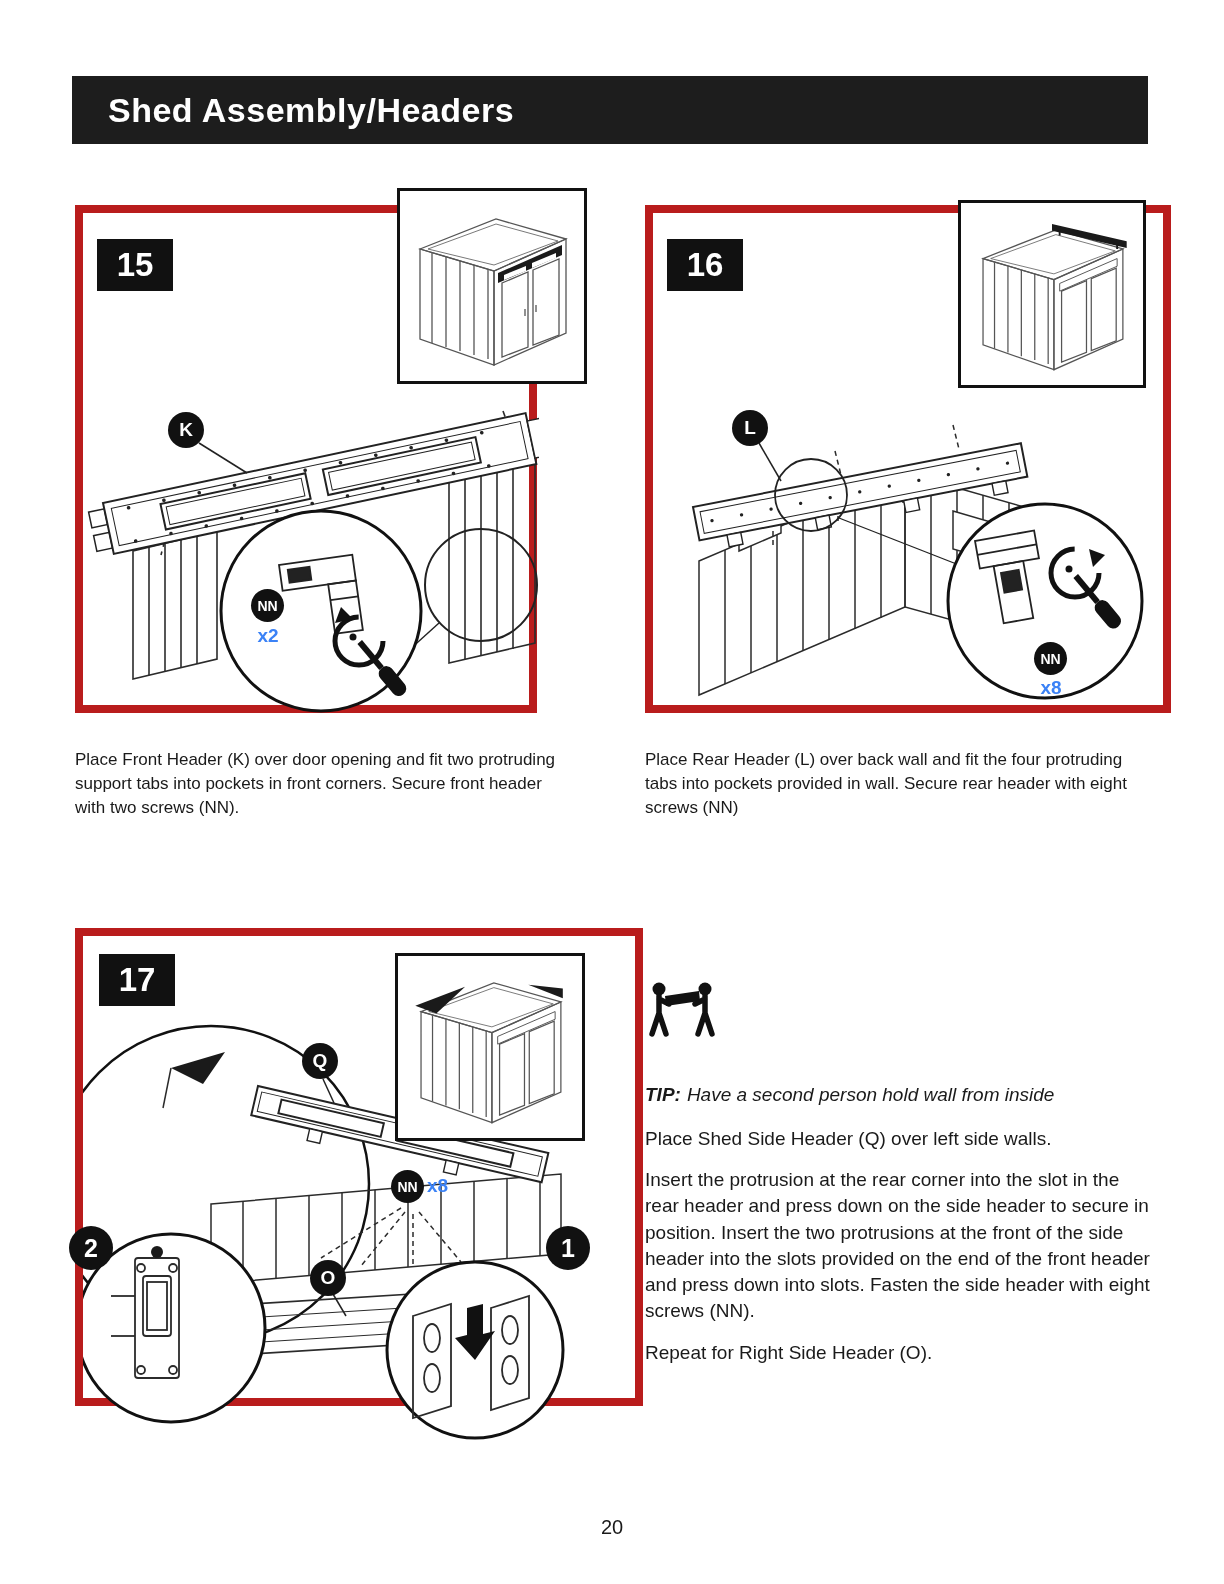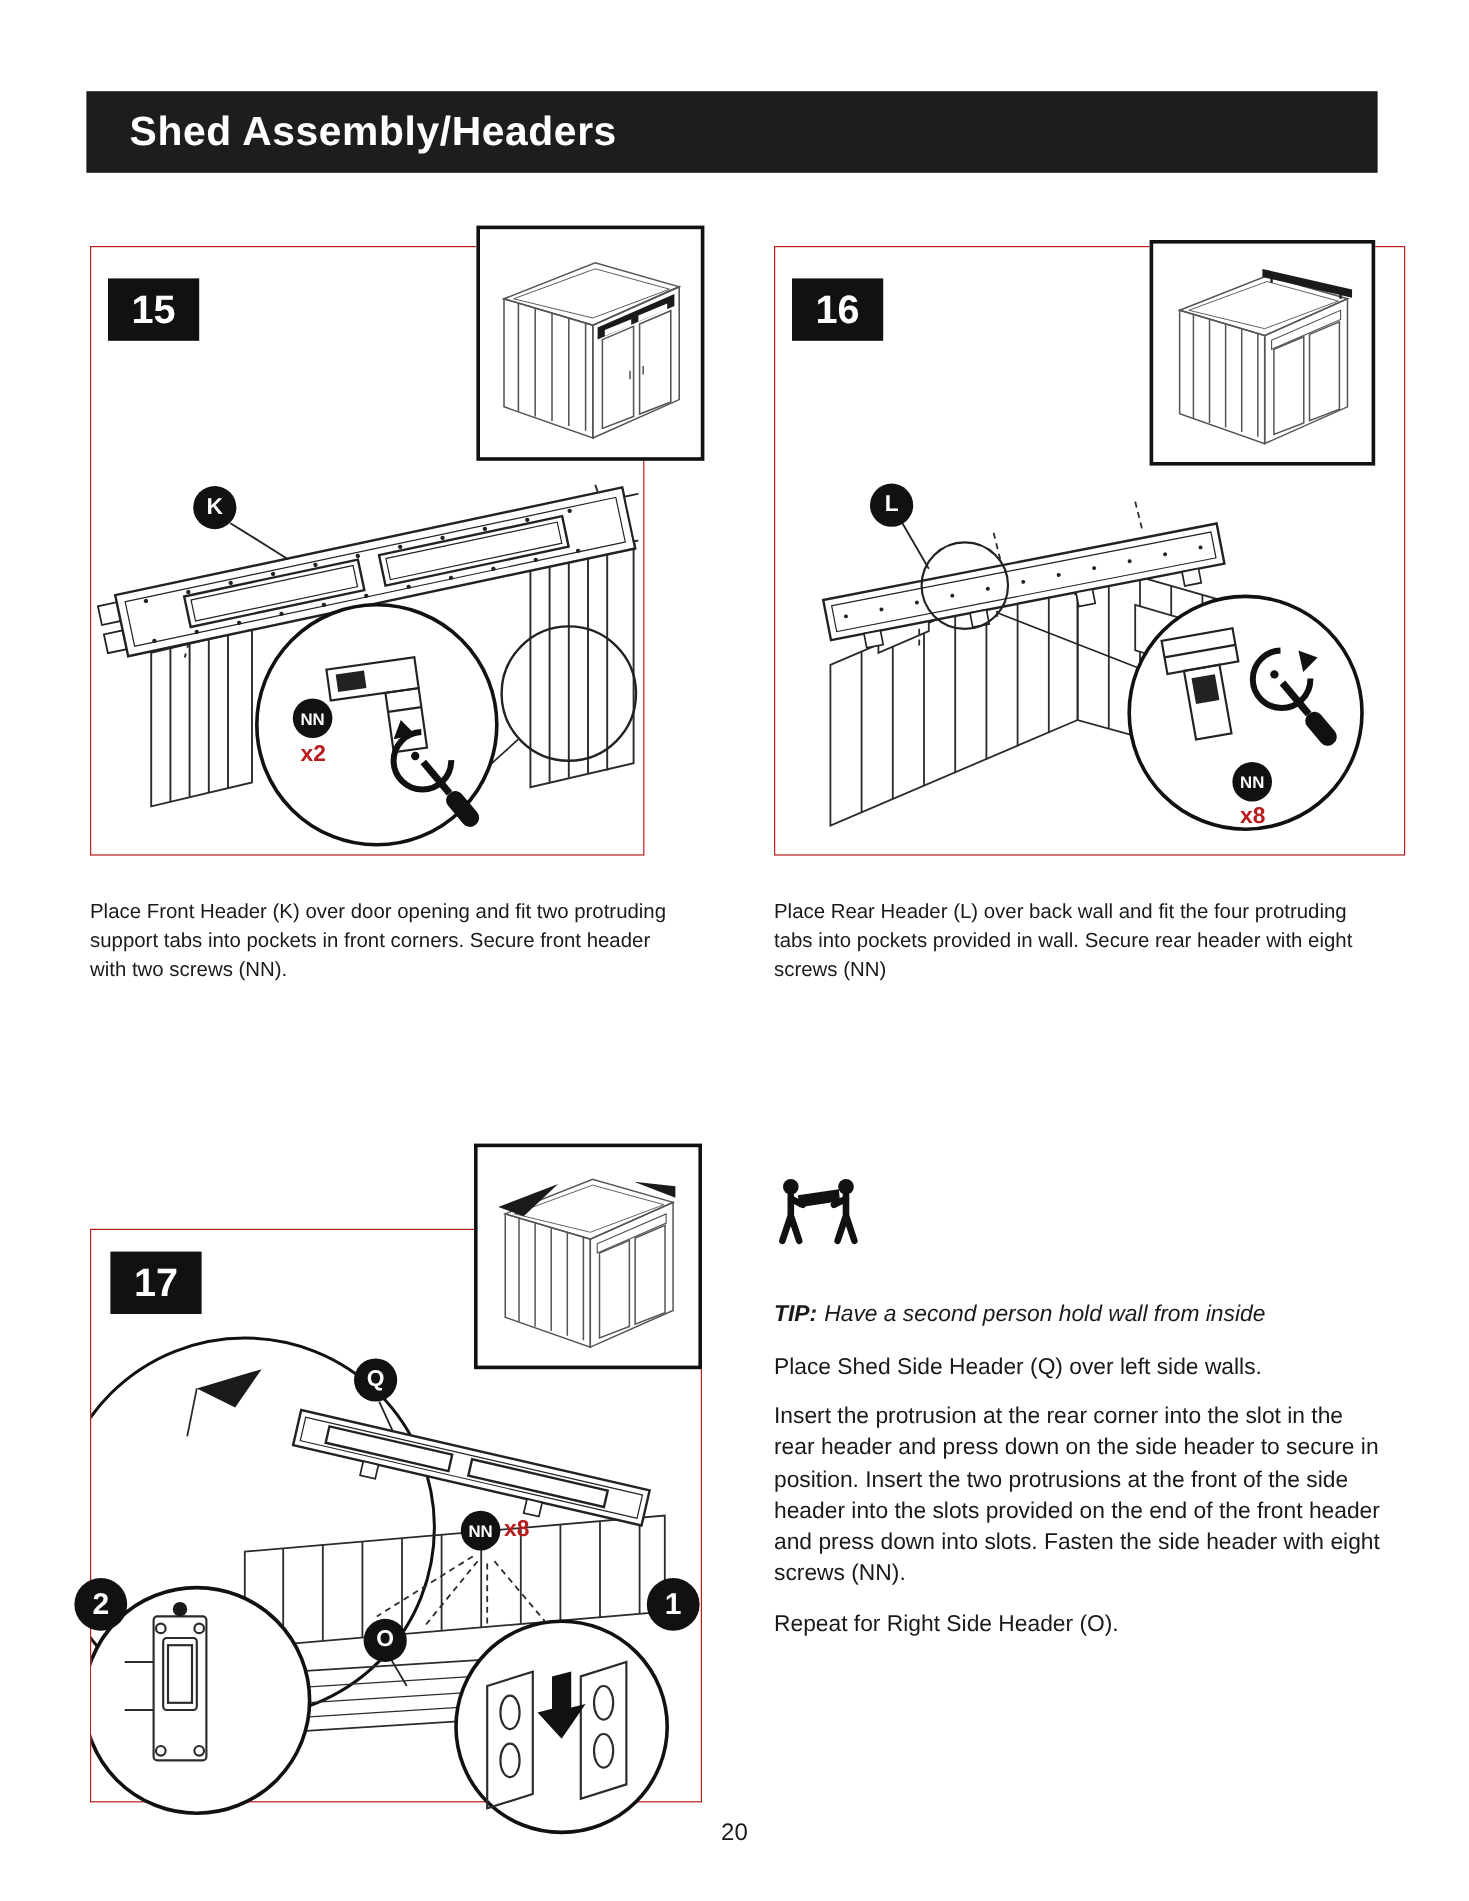--- a/index.html
+++ b/index.html
@@ -3,32 +3,32 @@
 <meta charset="utf-8">
 <style>
   * { margin:0; padding:0; box-sizing:border-box; }
   body { background:#fff; font-family:"Liberation Sans", sans-serif; }
   .page { position:relative; width:1224px; height:1584px; background:#fff; overflow:hidden; }
 
   .title-bar { position:absolute; left:72px; top:76px; width:1076px; height:68px;
     background:#1d1d1d; color:#fff; display:flex; align-items:center; padding-left:36px; }
   .title-bar span { font-size:34px; font-weight:bold; letter-spacing:0.5px; }
 
-  .box { position:absolute; border:1px solid #b91c1c; background:#fff; overflow:visible; z-index:1; }
+  .box { position:absolute; border:8px solid #b91c1c; background:#fff; overflow:visible; z-index:1; }
   .box svg.art { position:absolute; left:0; top:0; }
 
   .step-badge { position:absolute; background:#111; color:#fff; font-weight:bold; font-size:33px;
     width:76px; height:52px; display:flex; align-items:center; justify-content:center; z-index:6; }
 
   .thumb { position:absolute; border:3px solid #111; background:#fff; z-index:5; }
 
   .part-badge { position:absolute; width:36px; height:36px; border-radius:50%; background:#111; color:#fff;
     font-weight:bold; font-size:19px; display:flex; align-items:center; justify-content:center; z-index:7; }
   .part-badge.nn { width:33px; height:33px; font-size:14px; }
-  .qty { position:absolute; font-weight:bold; font-size:19px; color:#b91c1c; text-align:center; z-index:7; }
+  .qty { position:absolute; font-weight:bold; font-size:19px; color:#3b82f6; text-align:center; z-index:7; }
   .callout-num { position:absolute; width:44px; height:44px; border-radius:50%; background:#111; color:#fff;
     font-weight:bold; font-size:25px; display:flex; align-items:center; justify-content:center; z-index:7; }
 
   .caption { position:absolute; font-size:17px; line-height:1.4; color:#1a1a1a; }
 
   .right-col { position:absolute; left:645px; top:980px; width:512px; }
   .carry-icon { margin-bottom:10px; }
   .tip-line { font-size:19px; color:#1a1a1a; margin-bottom:20px; font-style:italic;margin-top:42px; }
   .tip-line .tip-label { font-weight:bold; margin-right:6px; }
   .instr { font-size:19px; line-height:1.38; color:#1a1a1a; margin-bottom:15px; }
@@ -214,21 +214,21 @@
         <polygon points="100,84 160,58 160,66 100,92" stroke-width="1"></polygon>
       </g>
       <polygon points="92,22 170,40 170,47 92,29" fill="#1a1a1a"></polygon>
       <line x1="100" y1="28" x2="100" y2="34" stroke="#1a1a1a" stroke-width="2"></line>
       <line x1="160" y1="42" x2="160" y2="48" stroke="#1a1a1a" stroke-width="2"></line>
     </svg>
   </div>
 
   <p class="caption" style="left:645px; top:748px; width:502px;">Place Rear Header (L) over back wall and fit the four protruding tabs into pockets provided in wall. Secure rear header with eight screws (NN)</p>
 
-  <div class="box" style="left:75px; top:1024px; width:510px; height:478px;padding-left:22px;">
+  <div class="box" style="left:75px; top:928px; width:568px; height:478px;padding-left:22px;">
     <svg class="art" width="504" height="505" viewBox="0 0 504 505">
 
       <circle cx="128" cy="248" r="158" fill="none" stroke="#111" stroke-width="2.5"></circle>
 
       <polygon points="88,132 142,116 120,148" fill="#1a1a1a"></polygon>
       <line x1="88" y1="132" x2="80" y2="172" stroke="#2b2b2b" stroke-width="1.5"></line>
 
       <g fill="none" stroke="#2b2b2b" stroke-width="1.5">
         <polygon points="128,268 478,238 478,318 128,348"></polygon>
         <line x1="160" y1="265" x2="160" y2="345"></line>

